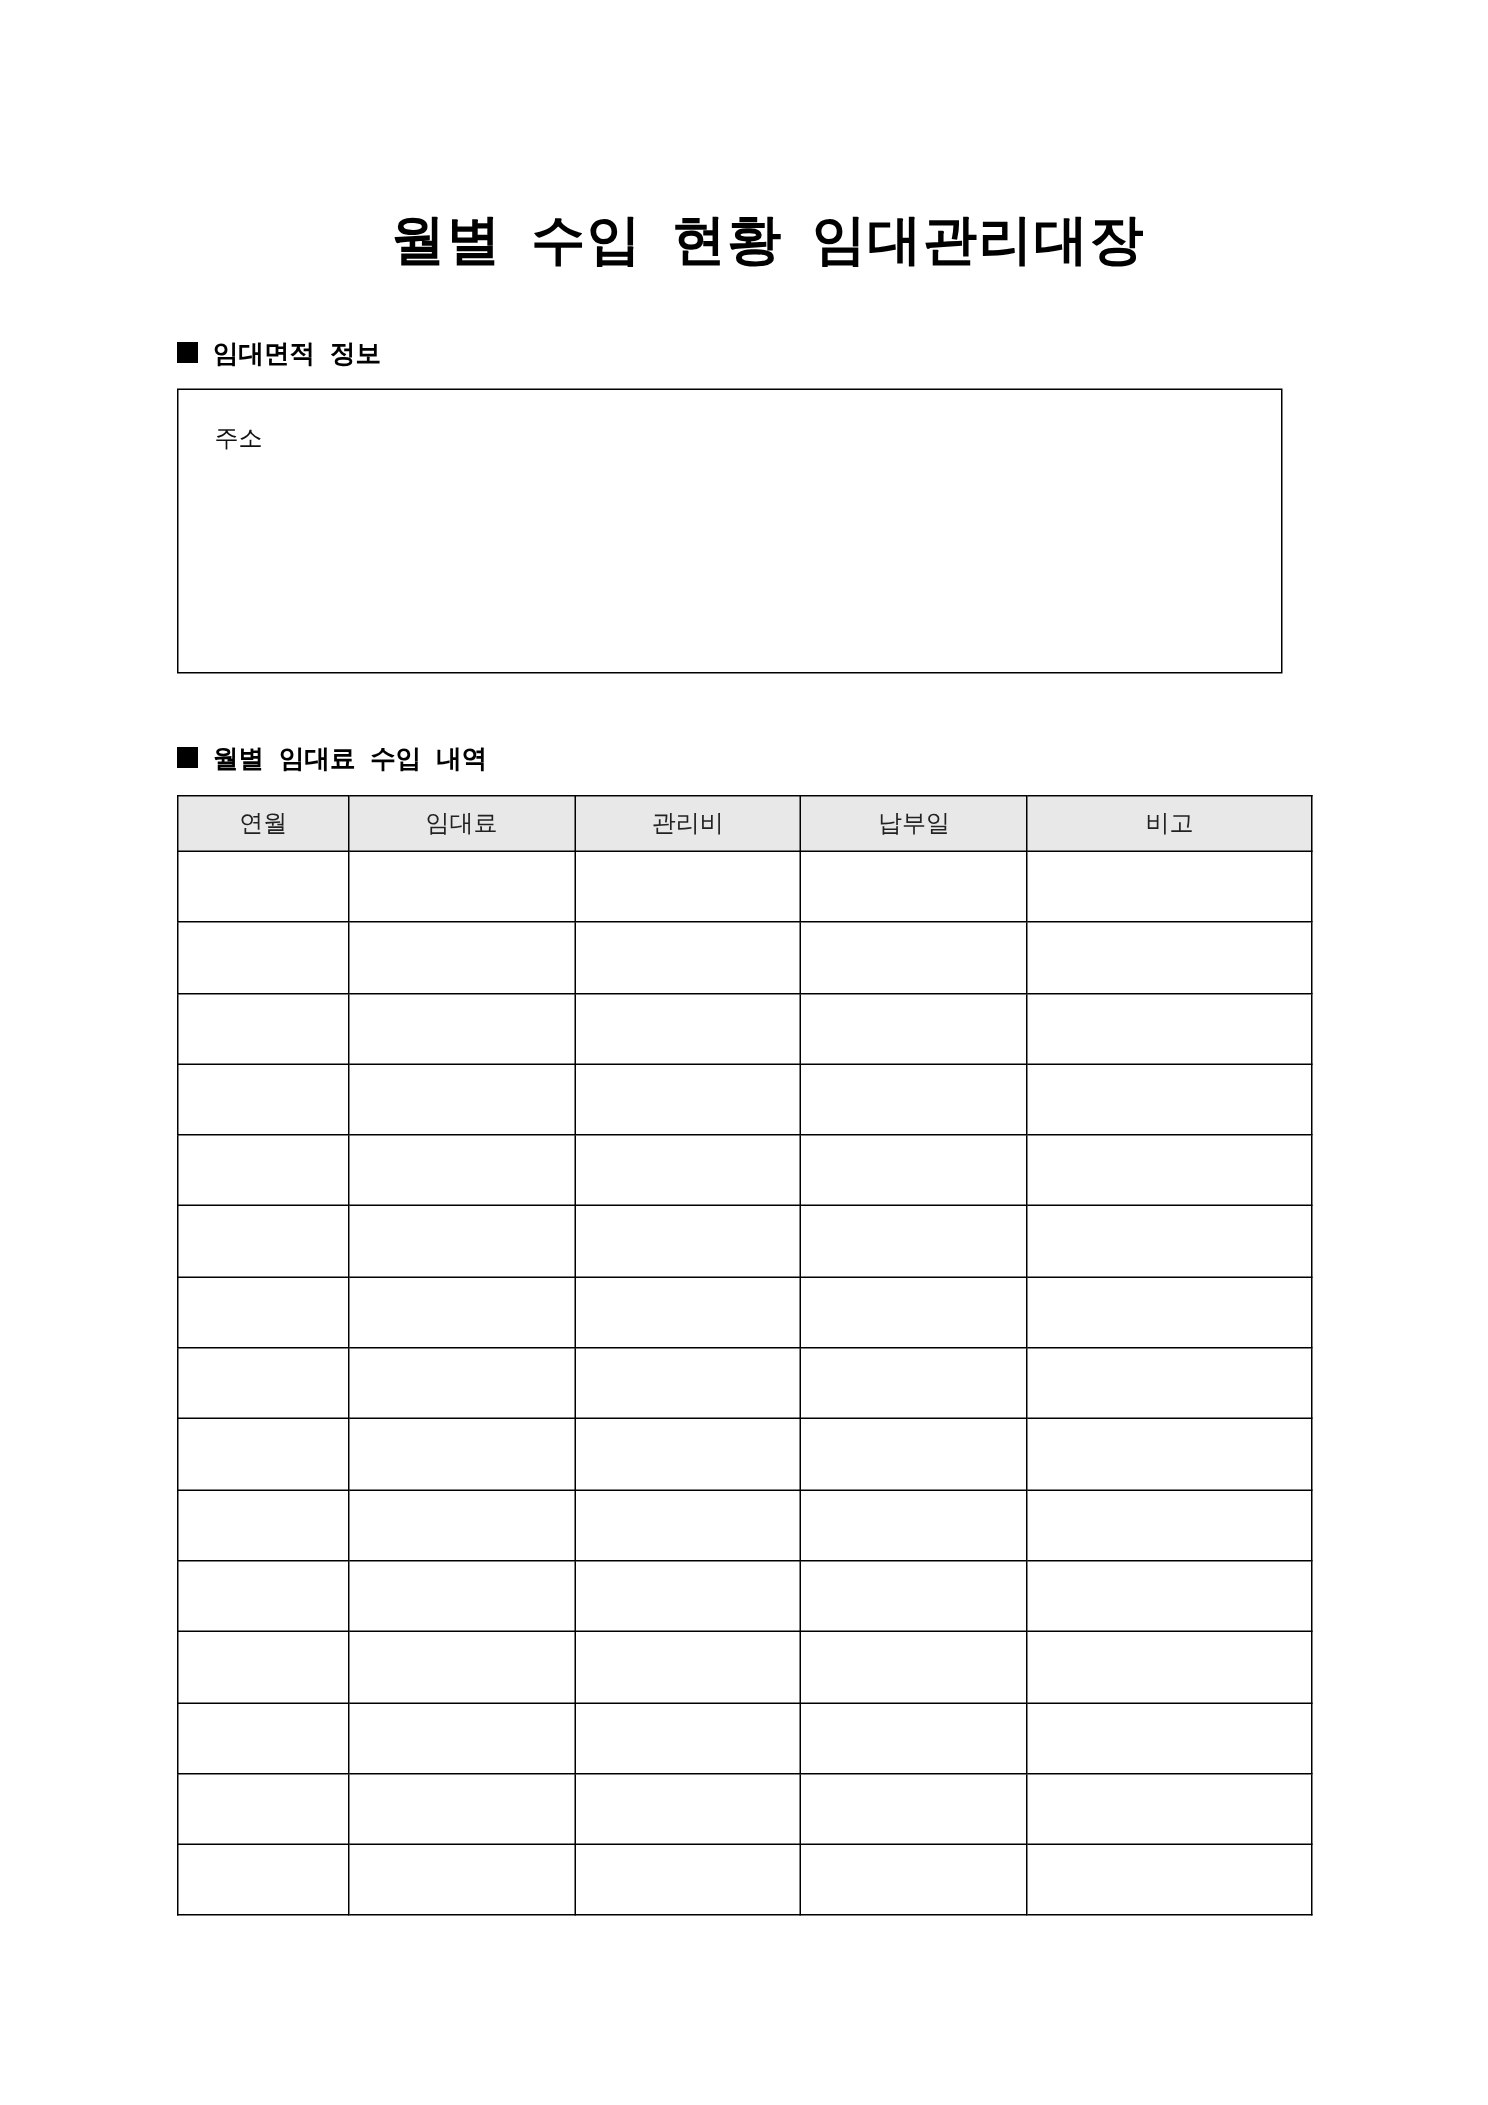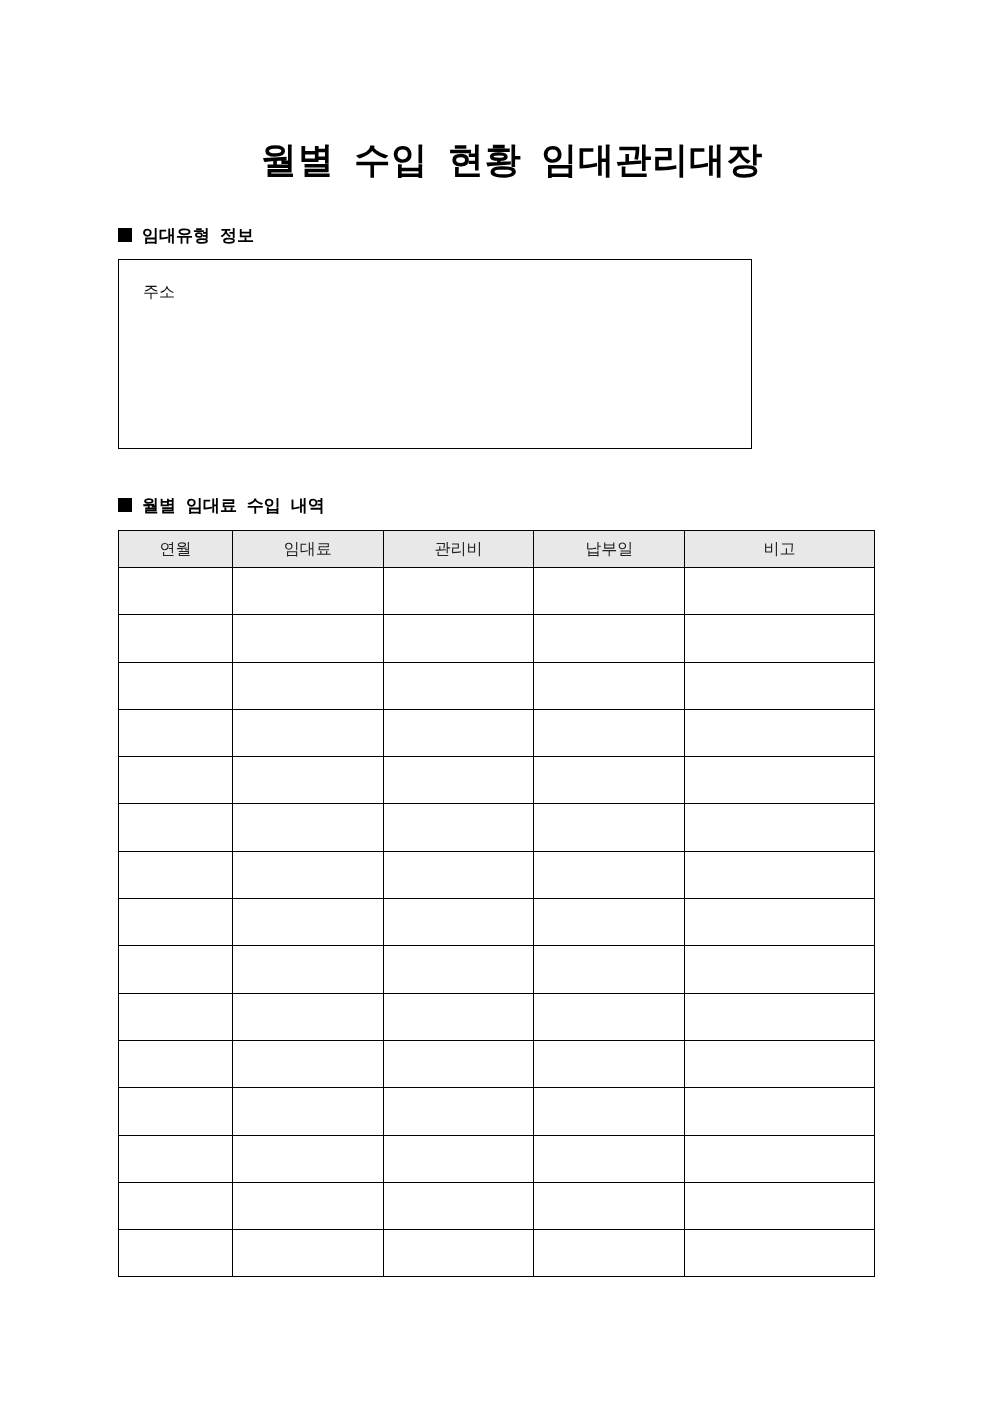--- a/index.html
+++ b/index.html
@@ -1,33 +1,33 @@
 <!DOCTYPE html>
 <html><head>
 <meta charset="utf-8">
 <style>
   html, body { margin:0; padding:0; background:#fff; }
   body { width:992px; height:1403px; position:relative; font-family:"DejaVu Sans", sans-serif; color:#000; }
   .title { position:absolute; top:136px; left:16px; width:992px; text-align:center; font-size:36px; font-weight:bold; letter-spacing:1px; word-spacing:6px; }
   .section { position:absolute; left:118px; font-size:17px; font-weight:bold; word-spacing:4px; }
   .section .sq { display:inline-block; width:14px; height:14px; background:#000; margin-right:10px; vertical-align:-1px; }
-  .infobox { position:absolute; left:118px; top:259px; width:634px; height:190px; border:1px solid #000; box-sizing:border-box; padding:18px 24px; }
+  .infobox { position:absolute; left:118px; top:259px; width:737px; height:190px; border:1px solid #000; box-sizing:border-box; padding:18px 24px; }
   .infobox div { font-size:16px; line-height:27px; color:#111; }
   table { position:absolute; left:118px; top:530px; width:757px; border-collapse:collapse;font-family:Liberation Serif, serif; }
   th, td { border:1.3px solid #000; padding:0; }
   th { background:#e8e8e8; height:36px; font-weight:normal; font-size:16px; color:#222; }
   td { height:46.3px; }
 </style>
 </head>
 <body>
 
 <div class="title">월별 수입 현황 임대관리대장</div>
 
 <div class="section" style="top:224px;">
-  <span class="sq"></span><span>임대유형 정보</span>
+  <span class="sq"></span><span>임대면적 정보</span>
 </div>
 
 <div class="infobox">
   <div>주소</div>
 </div>
 
 <div class="section" style="top:494px;">
   <span class="sq"></span><span>월별 임대료 수입 내역</span>
 </div>
 

